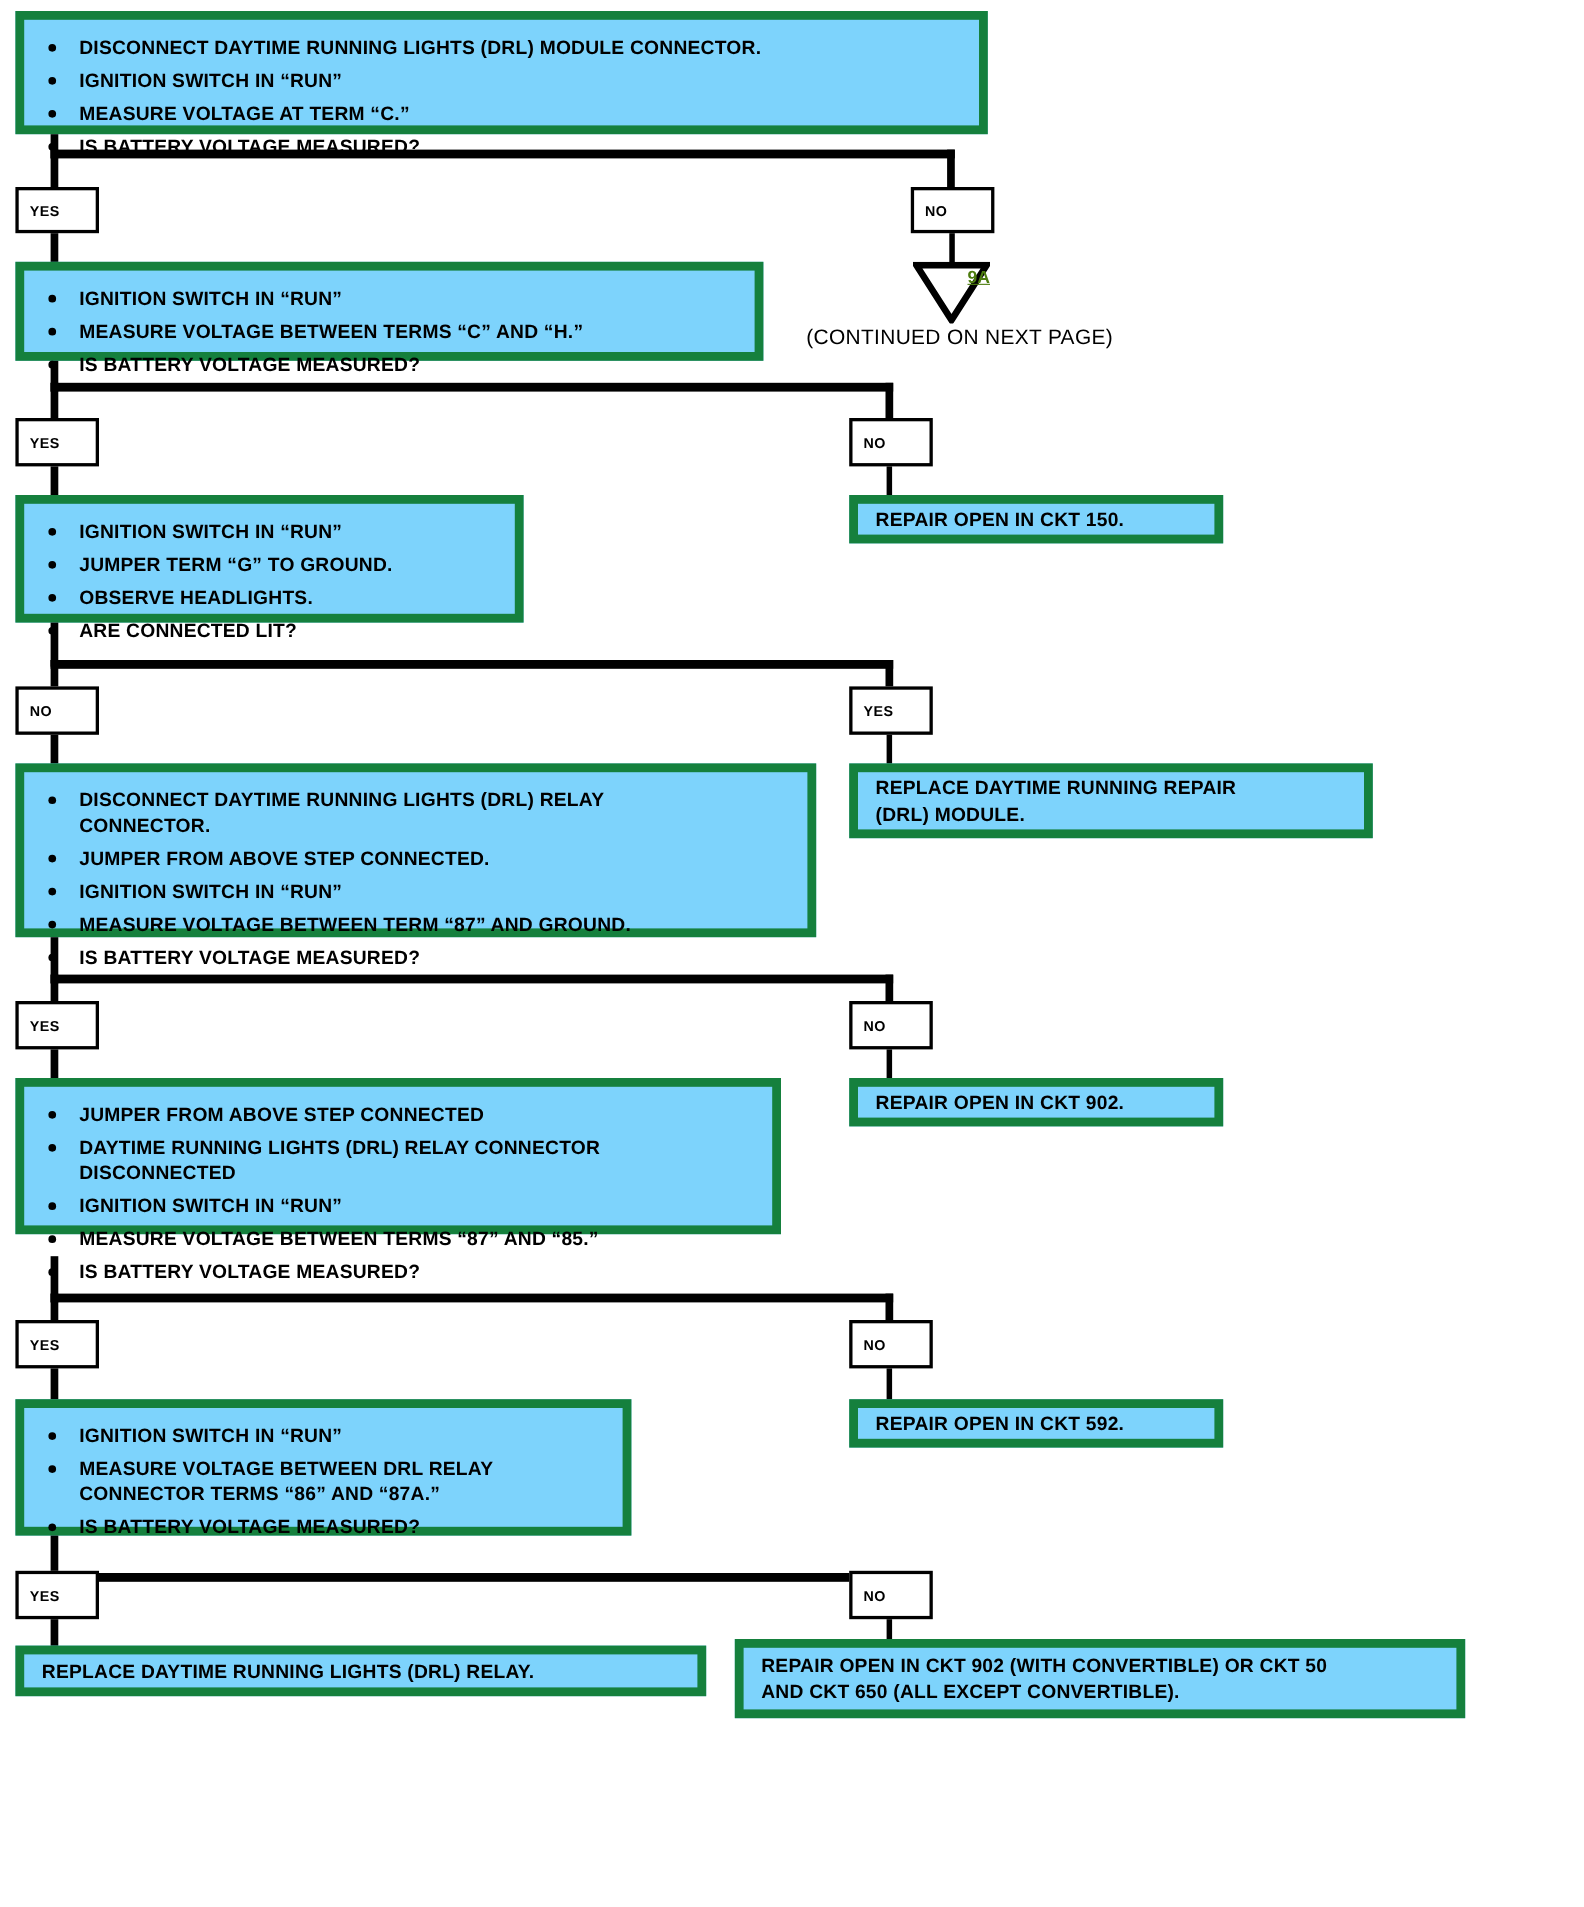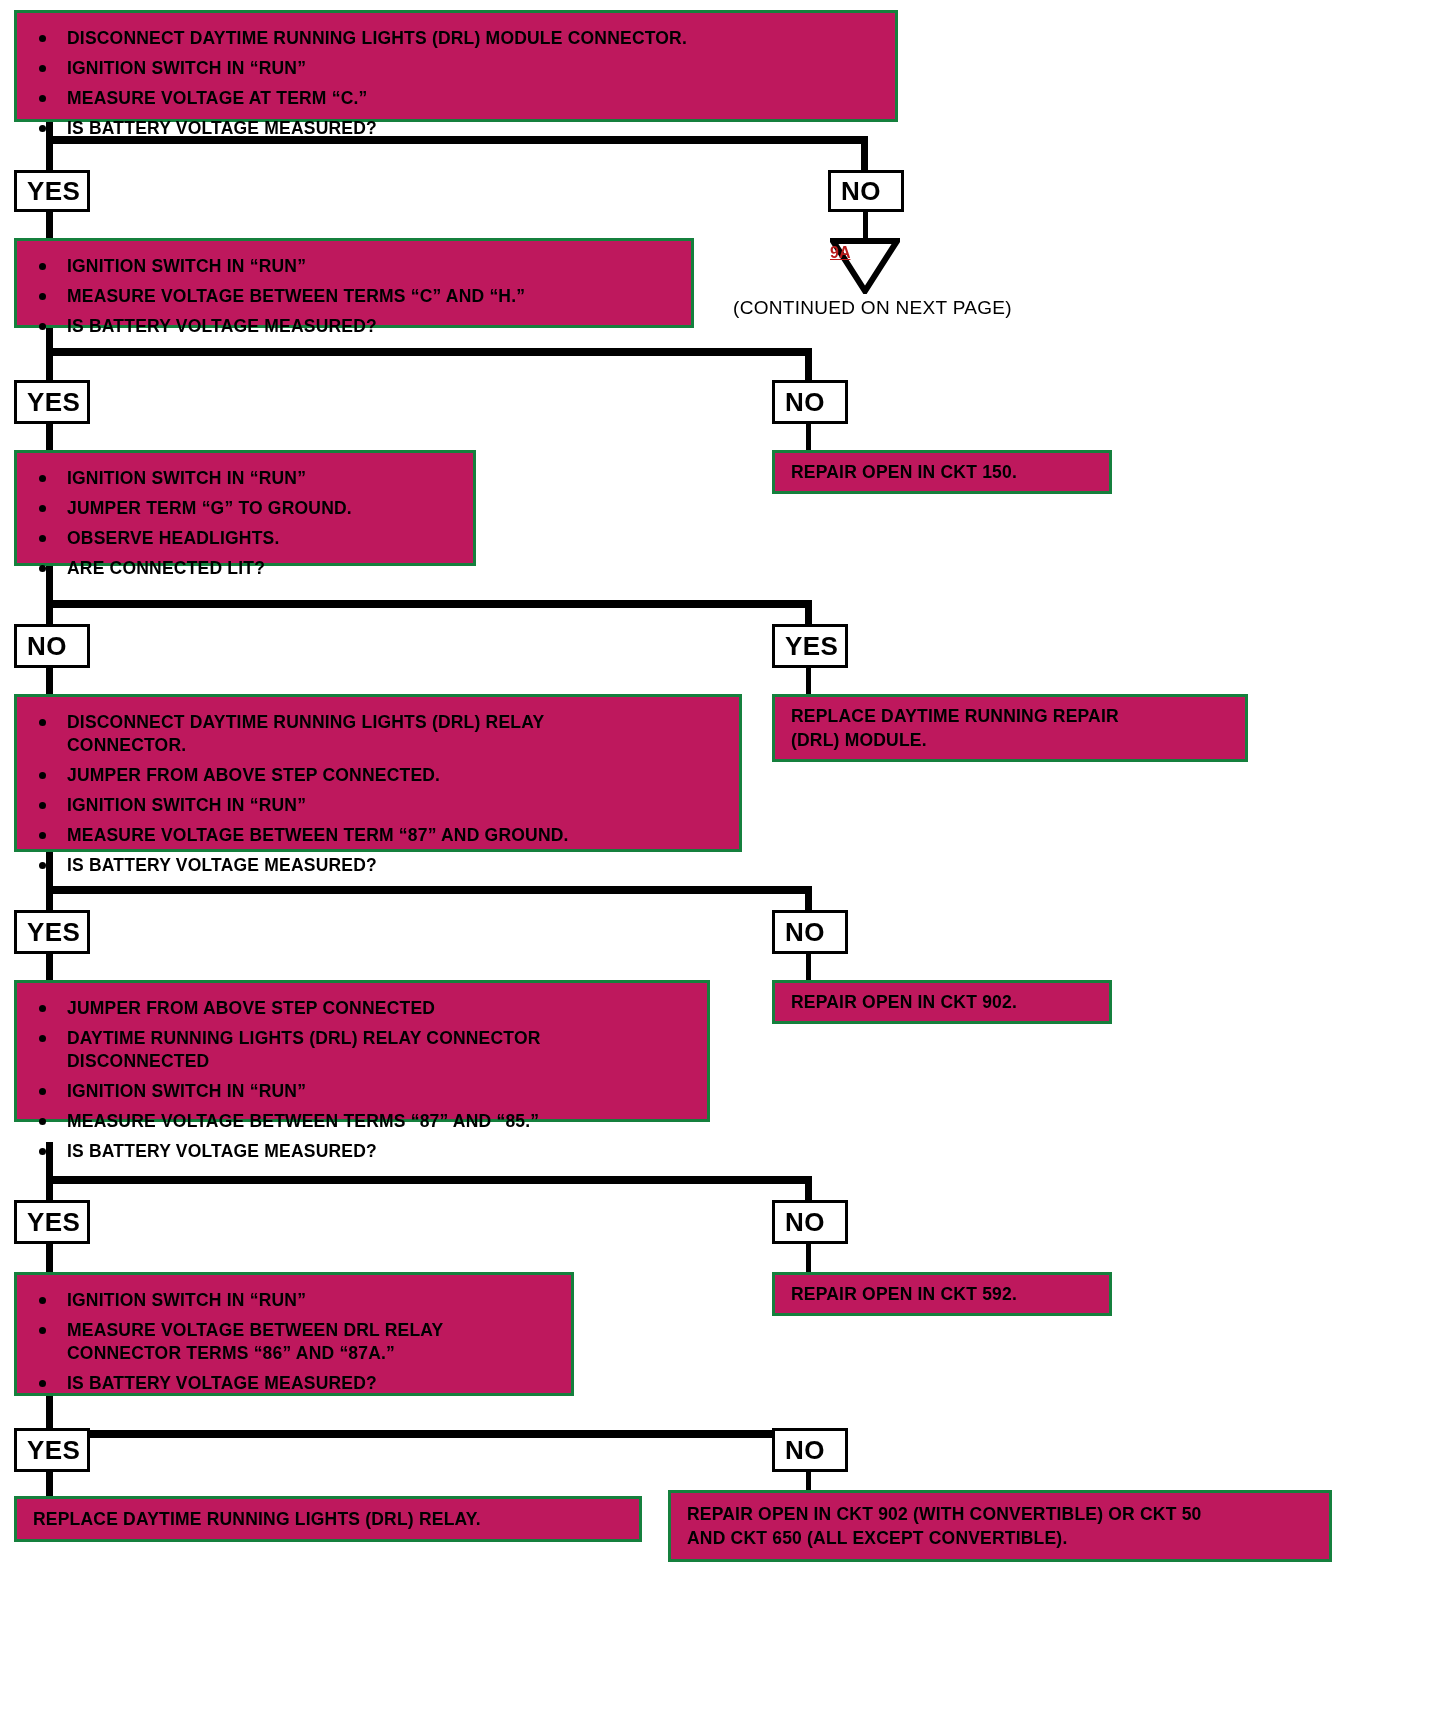--- a/index.html
+++ b/index.html
@@ -16,35 +16,35 @@
     width: 1440px;
     height: 1734px;
     background: #ffffff;
     overflow: hidden;
   }
 
   
   .box {
     position: absolute;
     box-sizing: border-box;
-    background: #be185d;
-    border: 3px solid #15803d;
+    background: #7dd3fc;
+    border: 8px solid #15803d;
   }
 
   
   .ynbox {
     position: absolute;
     box-sizing: border-box;
     background: #ffffff;
     border: 3px solid #000000;
     display: flex;
     align-items: center;
     padding-left: 10px;
     font-weight: bold;
-    font-size: 26px;
+    font-size: 13px;
     letter-spacing: 0.4px;
   }
 
   
   ul.bullets {
     list-style: none;
     margin: 0;
     padding: 14px 10px 10px 16px;
   }
   ul.bullets li {
@@ -96,24 +96,24 @@
   }
 
   
   .tri-wrap { position: absolute; }
   .tri-wrap svg { display: block; }
   .tri-label {
     position: absolute;
     top: 6px;
     left: 0;
     width: 100%;
-    text-align: left;
+    text-align: right;
     font-weight: bold;
     font-size: 16px;
-    color: #b91c1c;
+    color: #4d7c0f;
     text-decoration: underline;
   }
 </style>
 </head>
 <body>
 
 <div id="canvas">
 
   <div class="box" style="left:14px; top:10px; width:884px; height:112px;">
     <ul class="bullets">

